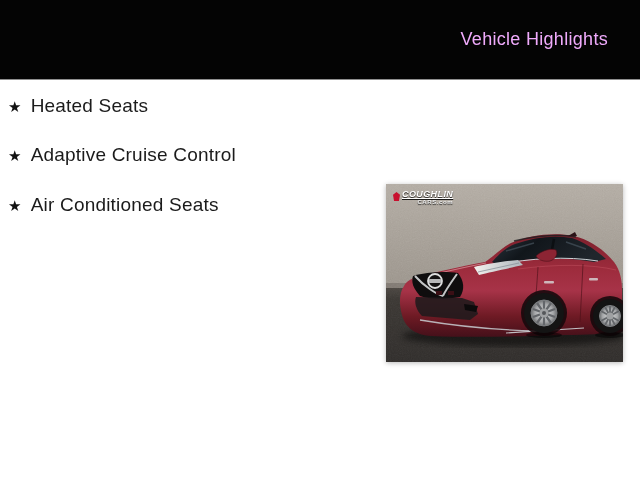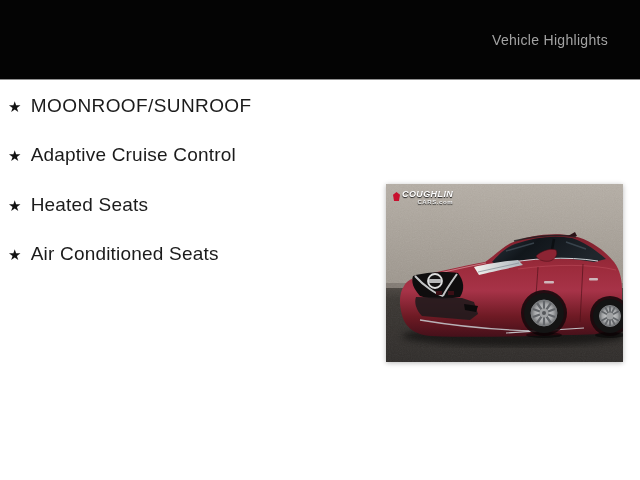--- a/index.html
+++ b/index.html
@@ -3,57 +3,56 @@
 <meta charset="utf-8">
 <style>
   html,body{margin:0;padding:0;background:#fff;}
   .stage{position:relative;width:640px;height:480px;background:#fff;overflow:hidden;
          font-family:"Liberation Sans",sans-serif;}
 
   
   .banner{position:absolute;top:0;left:0;width:640px;height:80px;background:#040404;
           border-bottom:1px solid #8f8f8f;display:flex;align-items:center;
           justify-content:flex-end;padding-right:32px;box-sizing:border-box;}
-  .banner-title{color:#a3a3a3;font-size:14px;letter-spacing:.3px;}
+  .banner-title{color:#f0abfc;font-size:18px;letter-spacing:.3px;}
 
   
   .features{position:absolute;top:81px;left:8px;margin:0;padding:0;list-style:none;}
   .features li{height:49.4px;line-height:49.4px;white-space:nowrap;
                color:#1b1b1b;font-size:19px;letter-spacing:.2px;}
   .features li.caps{letter-spacing:.4px;}
   .star{font-size:15px;margin-right:9px;color:#121212;}
 
   
   .photo{position:absolute;left:386px;top:184px;width:237px;height:178px;
          box-shadow:0 1px 5px rgba(0,0,0,.28);}
   .photo svg{display:block;}
 
   
   .brand{position:absolute;left:7px;top:6px;display:flex;align-items:flex-start;}
   .brand-mark{width:7px;height:9px;background:#c8102e;margin:2px 2px 0 0;
               clip-path:polygon(50% 0,100% 30%,85% 100%,15% 100%,0 30%);}
   .brand-text{display:flex;flex-direction:column;align-items:flex-end;}
   .brand-line1{font-size:9px;font-weight:bold;font-style:italic;color:#fff;
-               letter-spacing:.4px;text-shadow:0 1px 1px rgba(0,0,0,.85);line-height:9px;}
+               letter-spacing:.4px;text-shadow:0 1px 1px rgba(0,0,0,.85);line-height:9px;text-decoration:underline;}
   .brand-line2{font-size:6px;font-weight:bold;color:#eee;letter-spacing:.6px;
                text-shadow:0 1px 1px rgba(0,0,0,.85);line-height:7px;}
 </style>
 </head>
 <body>
 
 <div class="stage">
 
   <div class="banner">
     <span class="banner-title">Vehicle Highlights</span>
   </div>
 
   <ul class="features">
-    <li class="caps"><span class="star">★</span><span>MOONROOF/SUNROOF</span></li>
+    <li><span class="star">★</span><span>Heated Seats</span></li>
     <li><span class="star">★</span><span>Adaptive Cruise Control</span></li>
-    <li><span class="star">★</span><span>Heated Seats</span></li>
     <li><span class="star">★</span><span>Air Conditioned Seats</span></li>
   </ul>
 
   <div class="photo">
     <svg viewBox="0 0 237 178" width="237" height="178">
       <defs>
         <linearGradient id="wallG" x1="0" y1="0" x2="0" y2="1">
           <stop offset="0" stop-color="#b5aea5"></stop>
             <stop offset="1" stop-color="#9c958c"></stop>
         </linearGradient>

